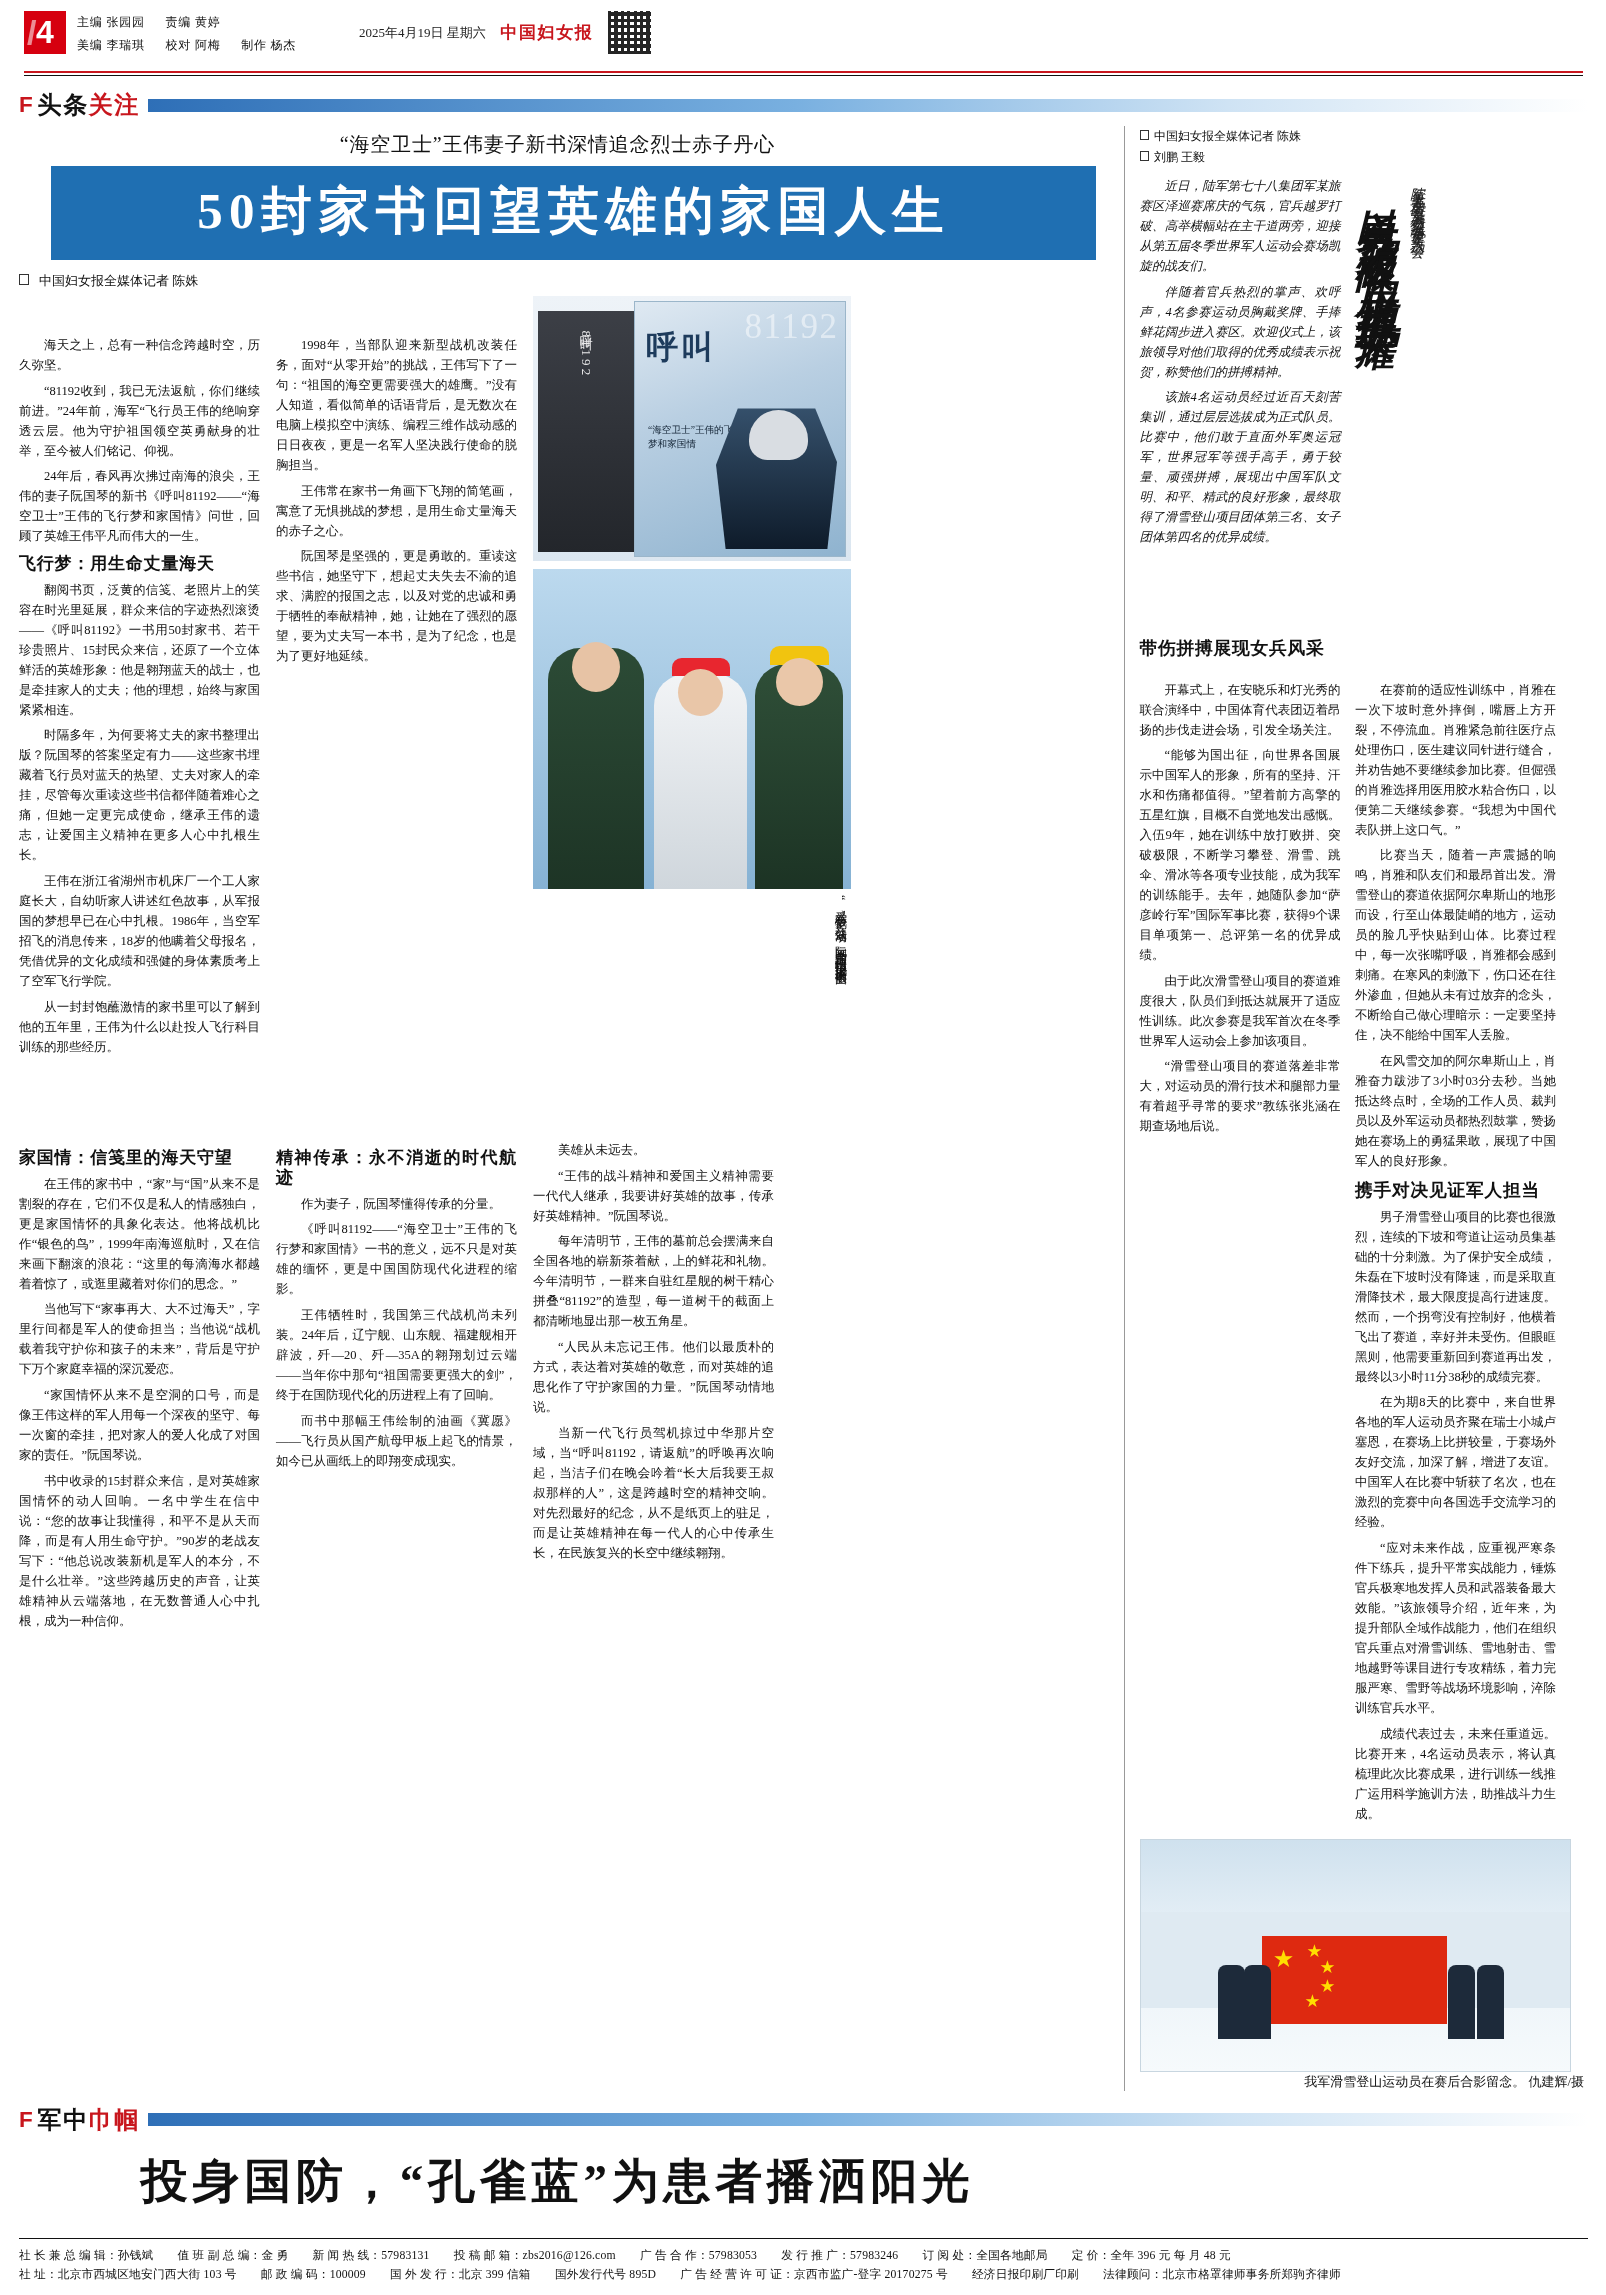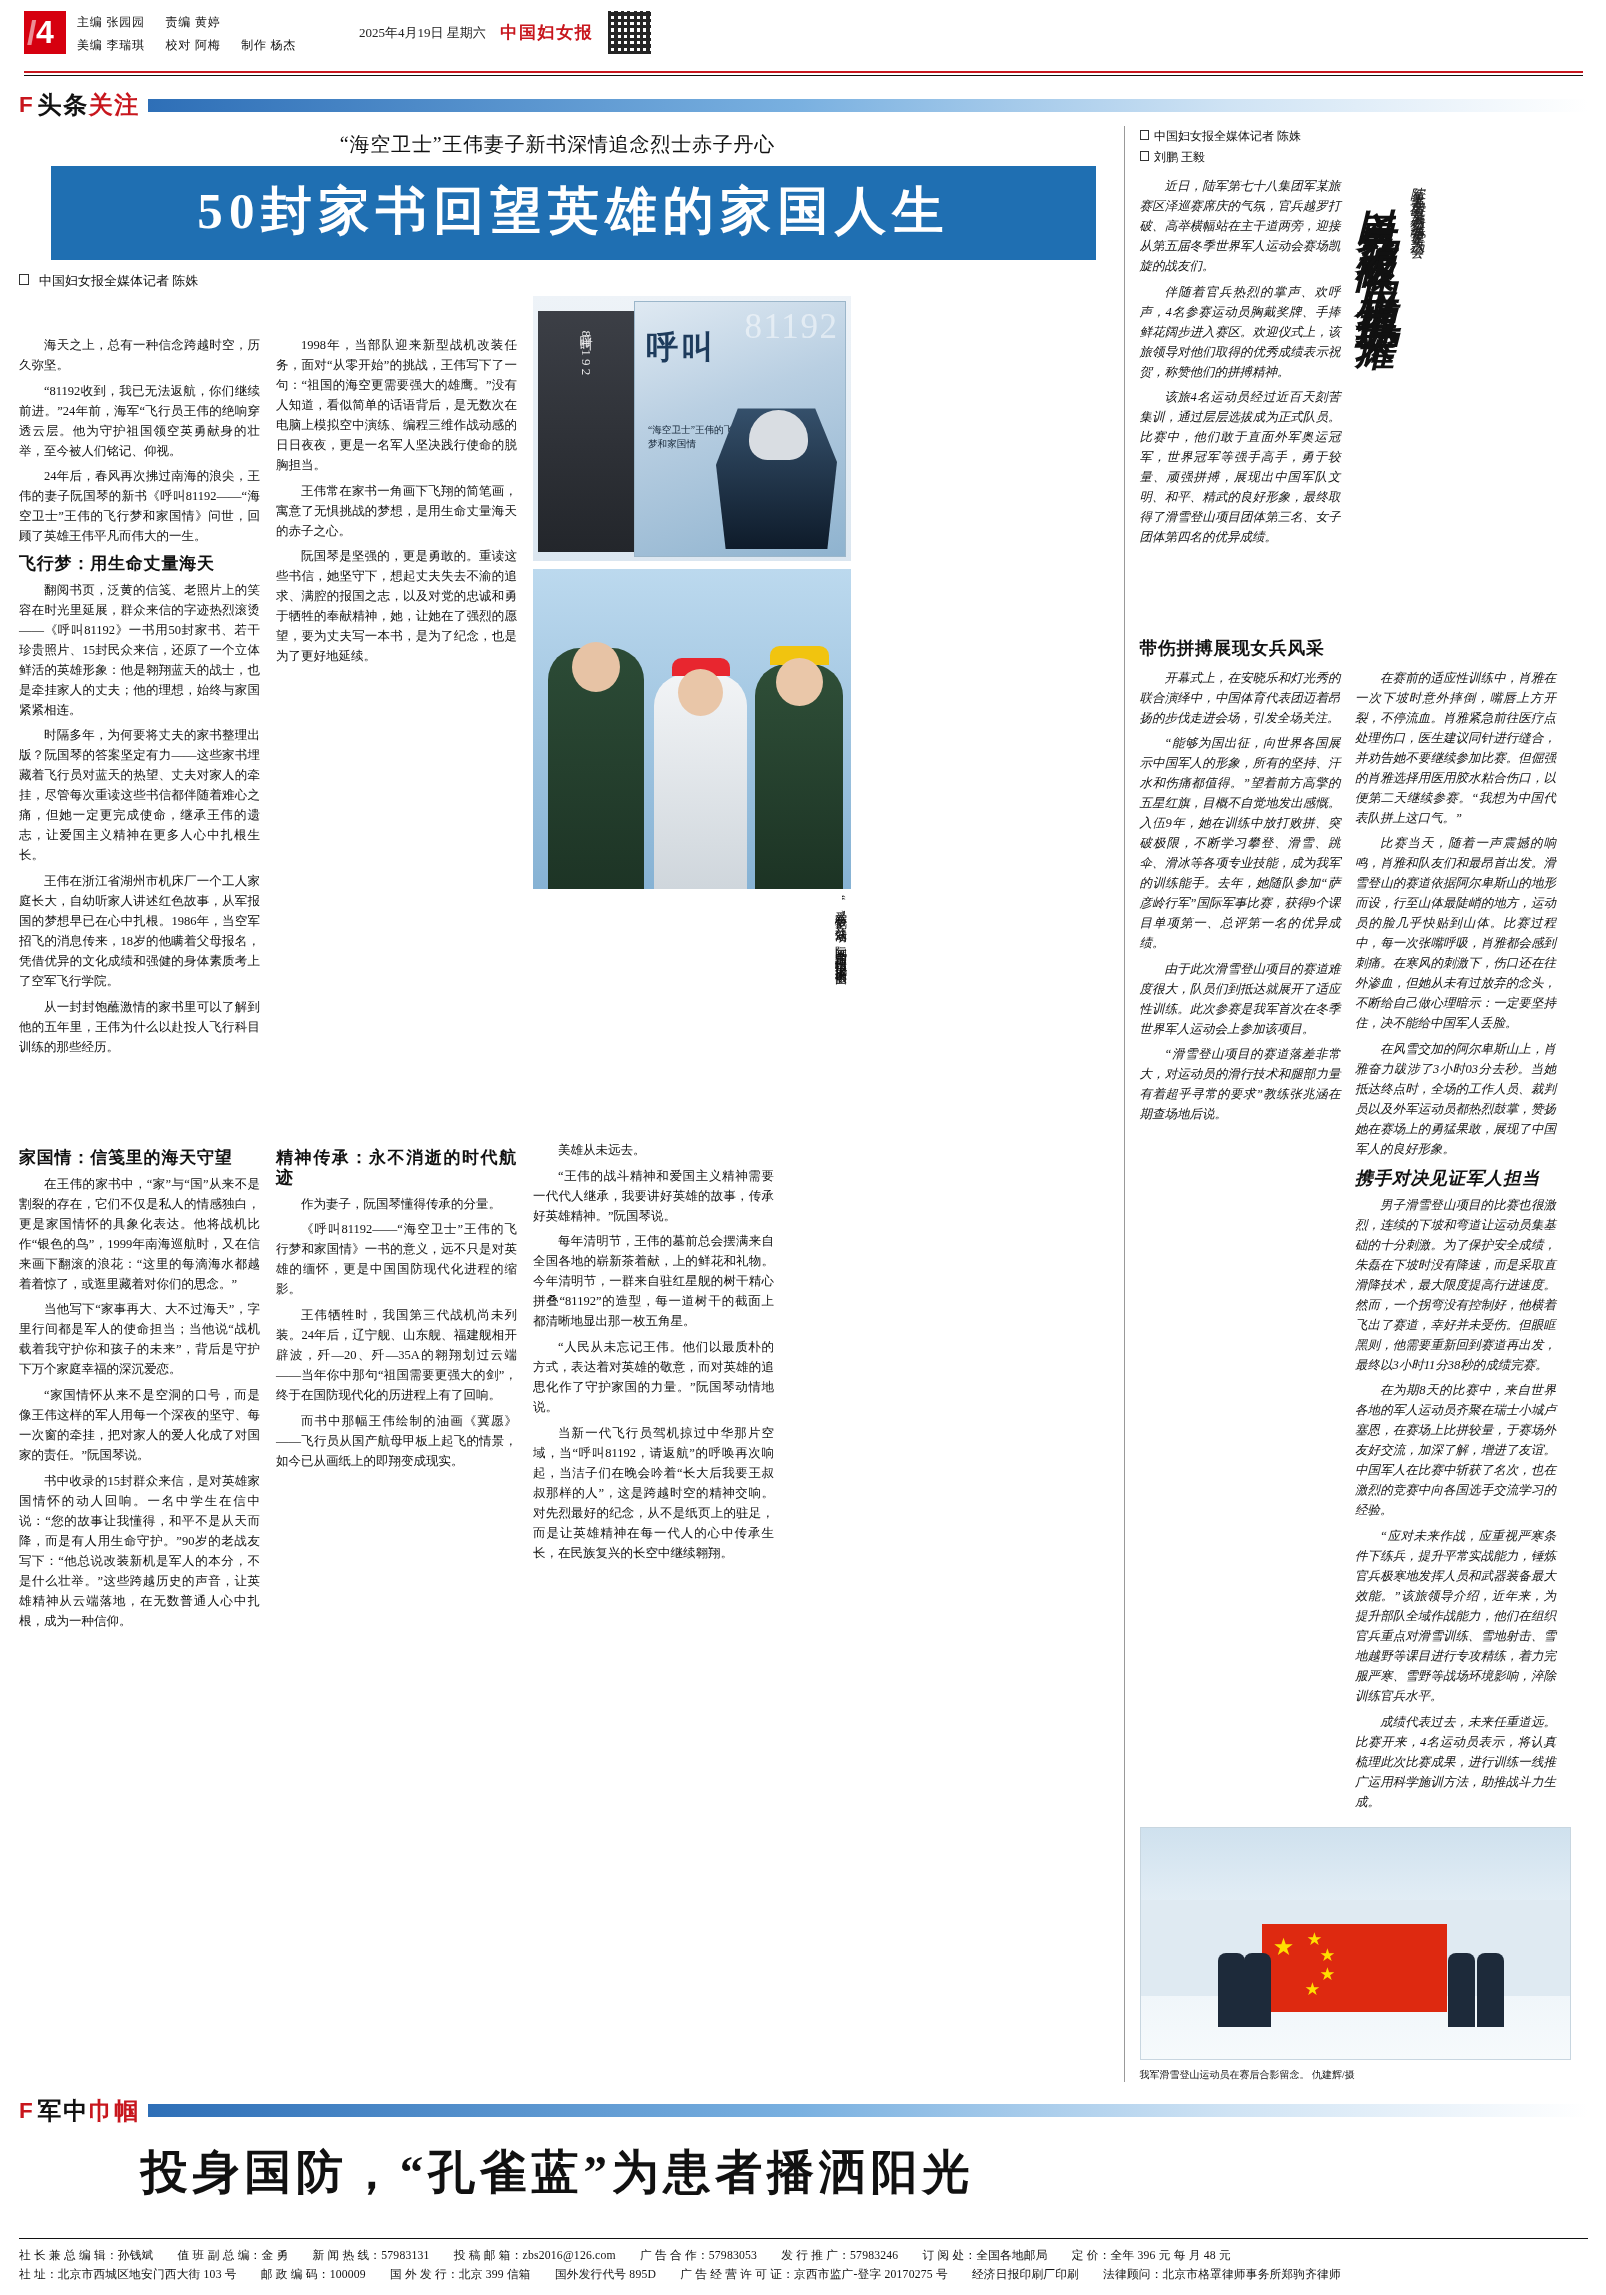--- a/index.html
+++ b/index.html
@@ -131,34 +131,34 @@
   .rail-top { display:flex; gap:11.2px;font-style:italic; }
   .rail-vert-title {
     writing-mode:vertical-rl; font-size:40px; font-weight:bold; letter-spacing:8px;
     line-height:1.12; height:450px;
   }
   .rail-vert-sub {
     writing-mode:vertical-rl; font-size:13.7px; letter-spacing:2.4px; line-height:1.3; height:354px; color:#222;
   }
   .rail-col { font-size:12.5px; line-height:20px; text-align:justify; width:201px;}
   .rail-h { font-size:17.7px; font-weight:bold; letter-spacing:0.8px; margin:9.6px 0 6.4px 0;}
-  .rail-cols { display:flex; gap:14.5px; margin-top:8px;font-style:italic; }
+  .rail-cols { display:flex; gap:14.5px; margin-top:20px; }
 
   .snow-photo{
     width:431px;height:233px;margin-top:9.6px;position:relative;overflow:hidden;
     background:linear-gradient(180deg,#cfe1ee 0%,#eaf2f8 45%,#f6fafc 100%);
     border:0.8px solid #c8d6e0;
   }
   .snow-photo .ridge{position:absolute;left:0;right:0;top:72px;height:96px;background:#dfeaf2;}
   .snow-photo .flag{
     position:absolute;left:121px;top:96px;width:185px;height:88px;background:#de2910;
   }
   .snow-photo .star{position:absolute;color:#ffde00;font-size:17.7px;}
   .snow-photo .person{position:absolute;bottom:32px;width:27px;height:74px;background:#1d2a3a;border-radius:8px 8px 0 0;}
-  .snow-cap{font-size:10px;margin-top:8px;}
+  .snow-cap{font-size:13px;text-align:right;margin-top:1px;}
 
   
   .feature2 { margin-top:8px; }
   .f2-head {
     text-align:center; font-size:47px; font-weight:bold; letter-spacing:4.8px; margin:14.5px 0 4.8px 0;
   }
 
   
   .footer { position:absolute; left:19px; right:19px; bottom:11.2px; }
   .footer .rule{height:1.6px;background:#111;margin-bottom:6.4px;}

